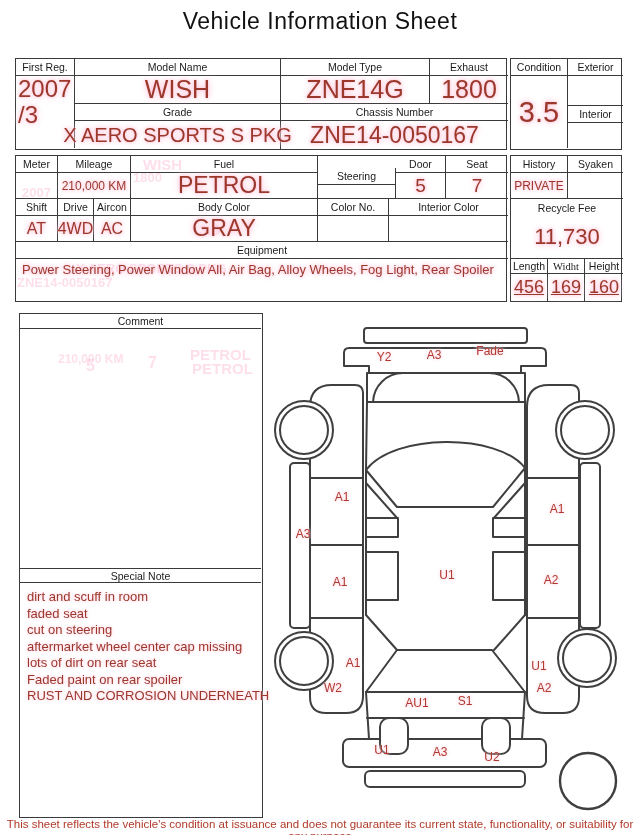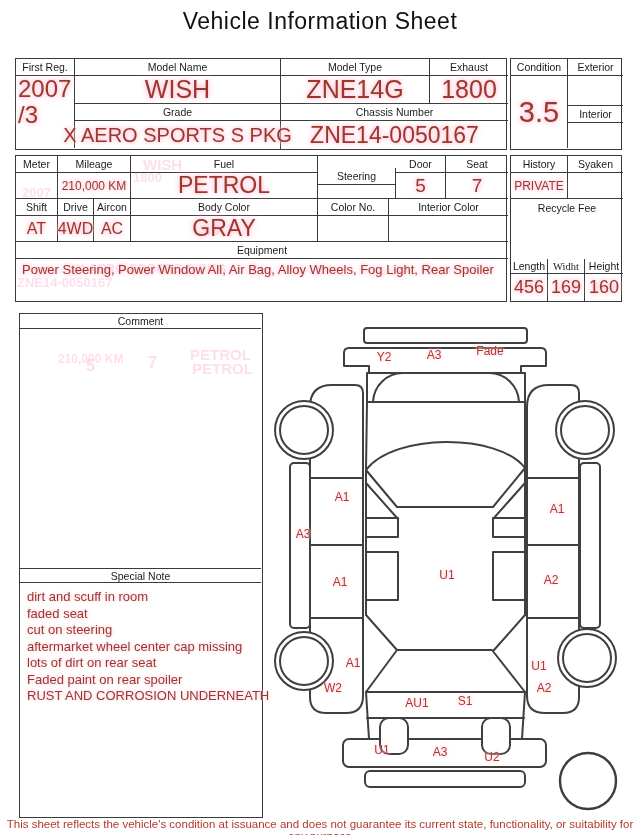--- a/index.html
+++ b/index.html
@@ -21,21 +21,21 @@
   .left-al{justify-content:flex-start;}
   .top-al{align-items:flex-start;}
   .firstreg{font-size:24px;line-height:26px;padding-left:2px;}
   .big{font-size:25px;}
   .mid{font-size:20px;}
   .chassis{font-size:23px;}
   .f29{font-size:29px;}
   .f23{font-size:23px;}
   .f22{font-size:22px;}
   .f19{font-size:19px;}
-  .f18{font-size:18px;}
+  .f18{font-size:18px;text-decoration:underline;}
   .f16{font-size:16px;}
   .f12{font-size:12px;}
   .equip{font-size:13px;padding:3px 6px;}
   .note-line{font-size:13px;line-height:16.5px;color:var(--red);white-space:nowrap;
     text-shadow:0 0 3px #ffd0e0,0 0 6px #ffdce8;}
   #note-area{padding:6px 7px;}
   .dmg{position:absolute;transform:translate(-50%,-50%);font-size:12px;color:var(--lred);
     text-shadow:0 0 3px #ffd0e0,0 0 5px #ffdce8;}
   .ghost{position:absolute;color:#fb9cc2;opacity:.32;filter:blur(.5px);font-weight:bold;}
   #disclaimer{left:0;top:818px;width:640px;height:16px;text-align:center;font-size:11.5px;color:#b13a2a;}
@@ -122,20 +122,21 @@
     <div class="c hdr bB" style="left:0;top:86px;width:492px;height:17px;">Equipment</div>
     <div class="c val halo equip left-al top-al" style="left:0;top:103px;width:492px;height:44px;">Power Steering, Power Window  All, Air Bag, Alloy Wheels, Fog Light, Rear Spoiler</div>
   </div>
 
   <div class="abs tbl" style="left:510px;top:155px;width:112px;height:147px;">
     <div class="c hdr bR bB" style="left:0;top:0;width:57px;height:17px;">History</div>
     <div class="c hdr bB" style="left:57px;top:0;width:55px;height:17px;">Syaken</div>
     <div class="c val halo f12 bR bB" style="left:0;top:17px;width:57px;height:26px;">PRIVATE</div>
     <div class="c val bB" style="left:57px;top:17px;width:55px;height:26px;"></div>
     <div class="c hdr" style="left:0;top:43px;width:112px;height:17px;">Recycle Fee</div>
+    <div class="c val halo f22 bB" style="left:0;top:60px;width:112px;height:43px;">11,730</div>
     <div class="c hdr bR bB" style="left:0;top:103px;width:37px;height:15px;">Length</div>
     <div class="c hdr bR bB" style="left:37px;top:103px;width:37px;height:15px;font-family:Liberation Serif, serif;">Widht</div>
     <div class="c hdr bB" style="left:74px;top:103px;width:38px;height:15px;">Height</div>
     <div class="c val halo f18 bR" style="left:0;top:118px;width:37px;height:27px;">456</div>
     <div class="c val halo f18 bR" style="left:37px;top:118px;width:37px;height:27px;">169</div>
     <div class="c val halo f18" style="left:74px;top:118px;width:38px;height:27px;">160</div>
   </div>
 
   <div class="abs tbl" style="left:19px;top:313px;width:244px;height:505px;">
     <div class="c hdr bB" style="left:0;top:0;width:241px;height:15px;">Comment</div>

